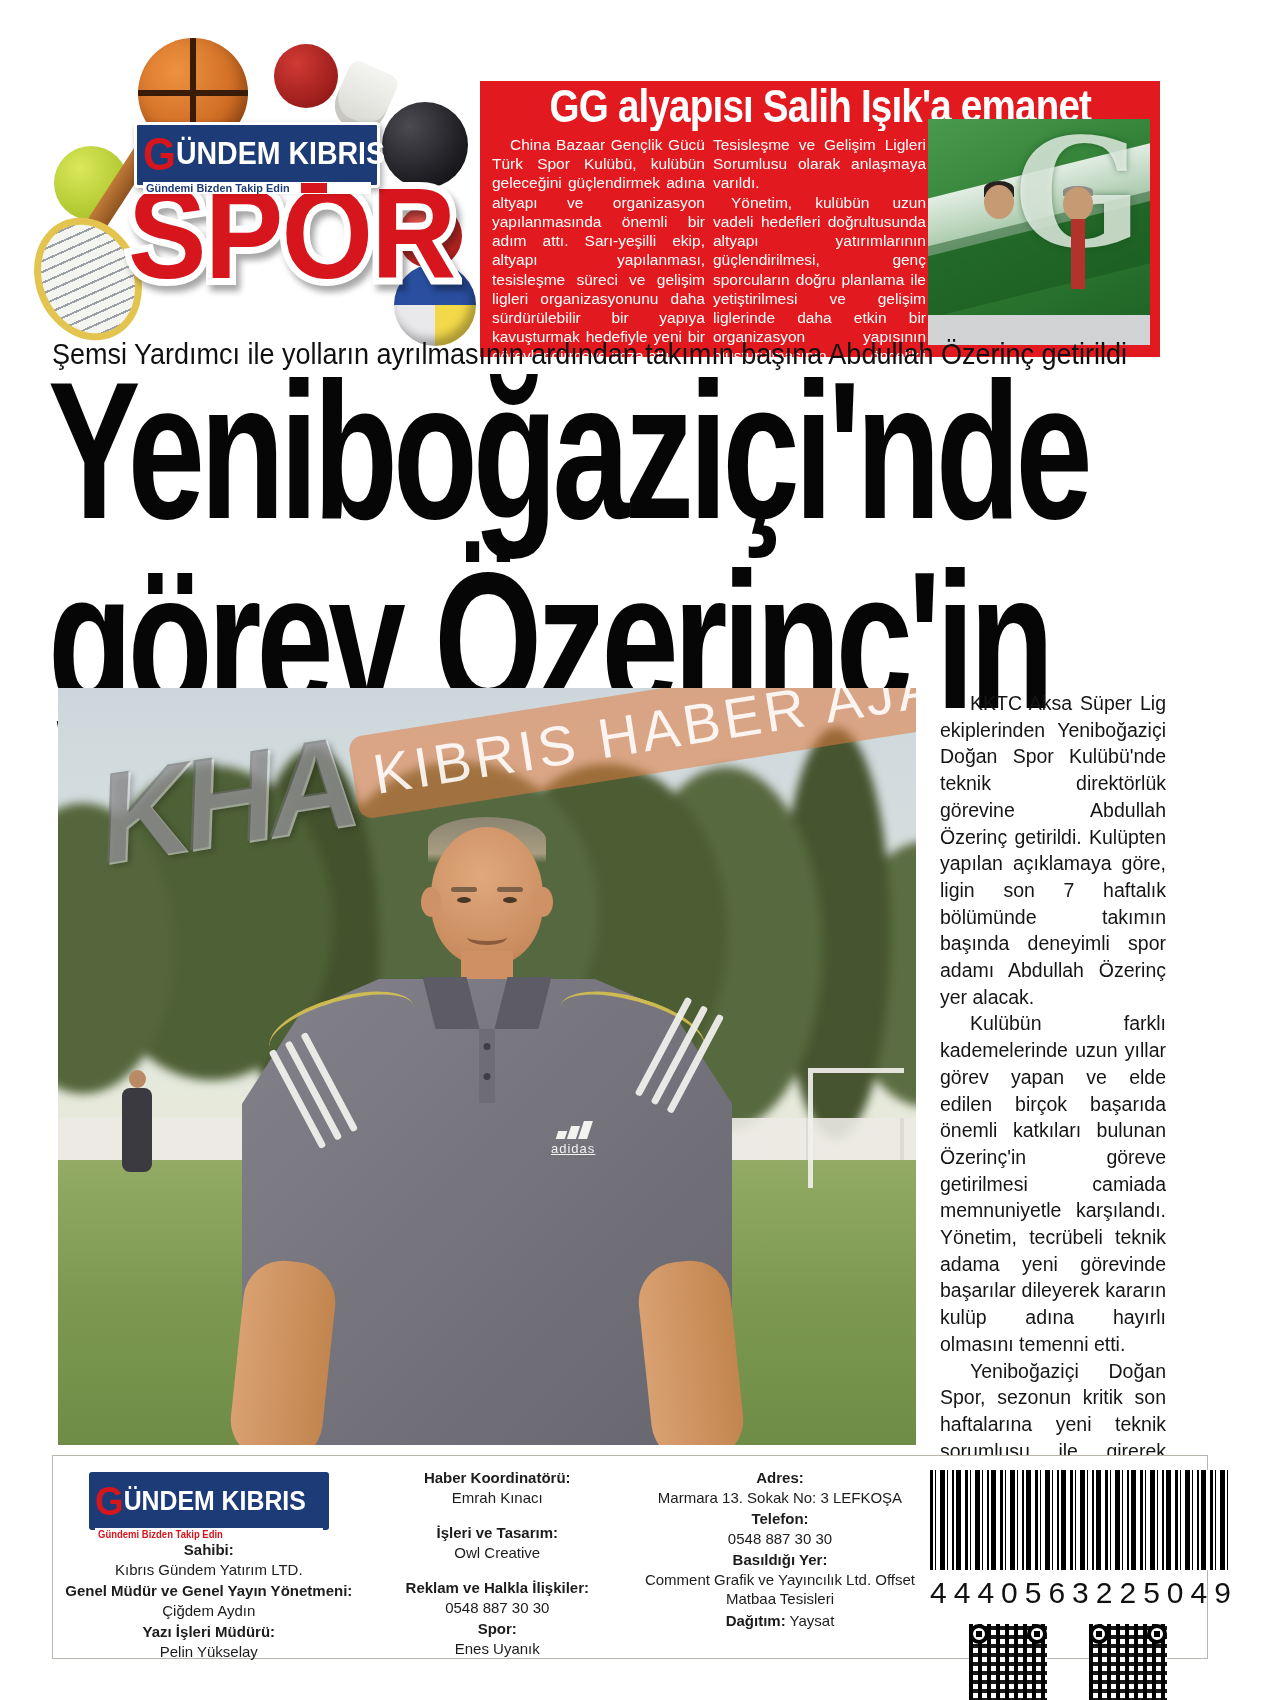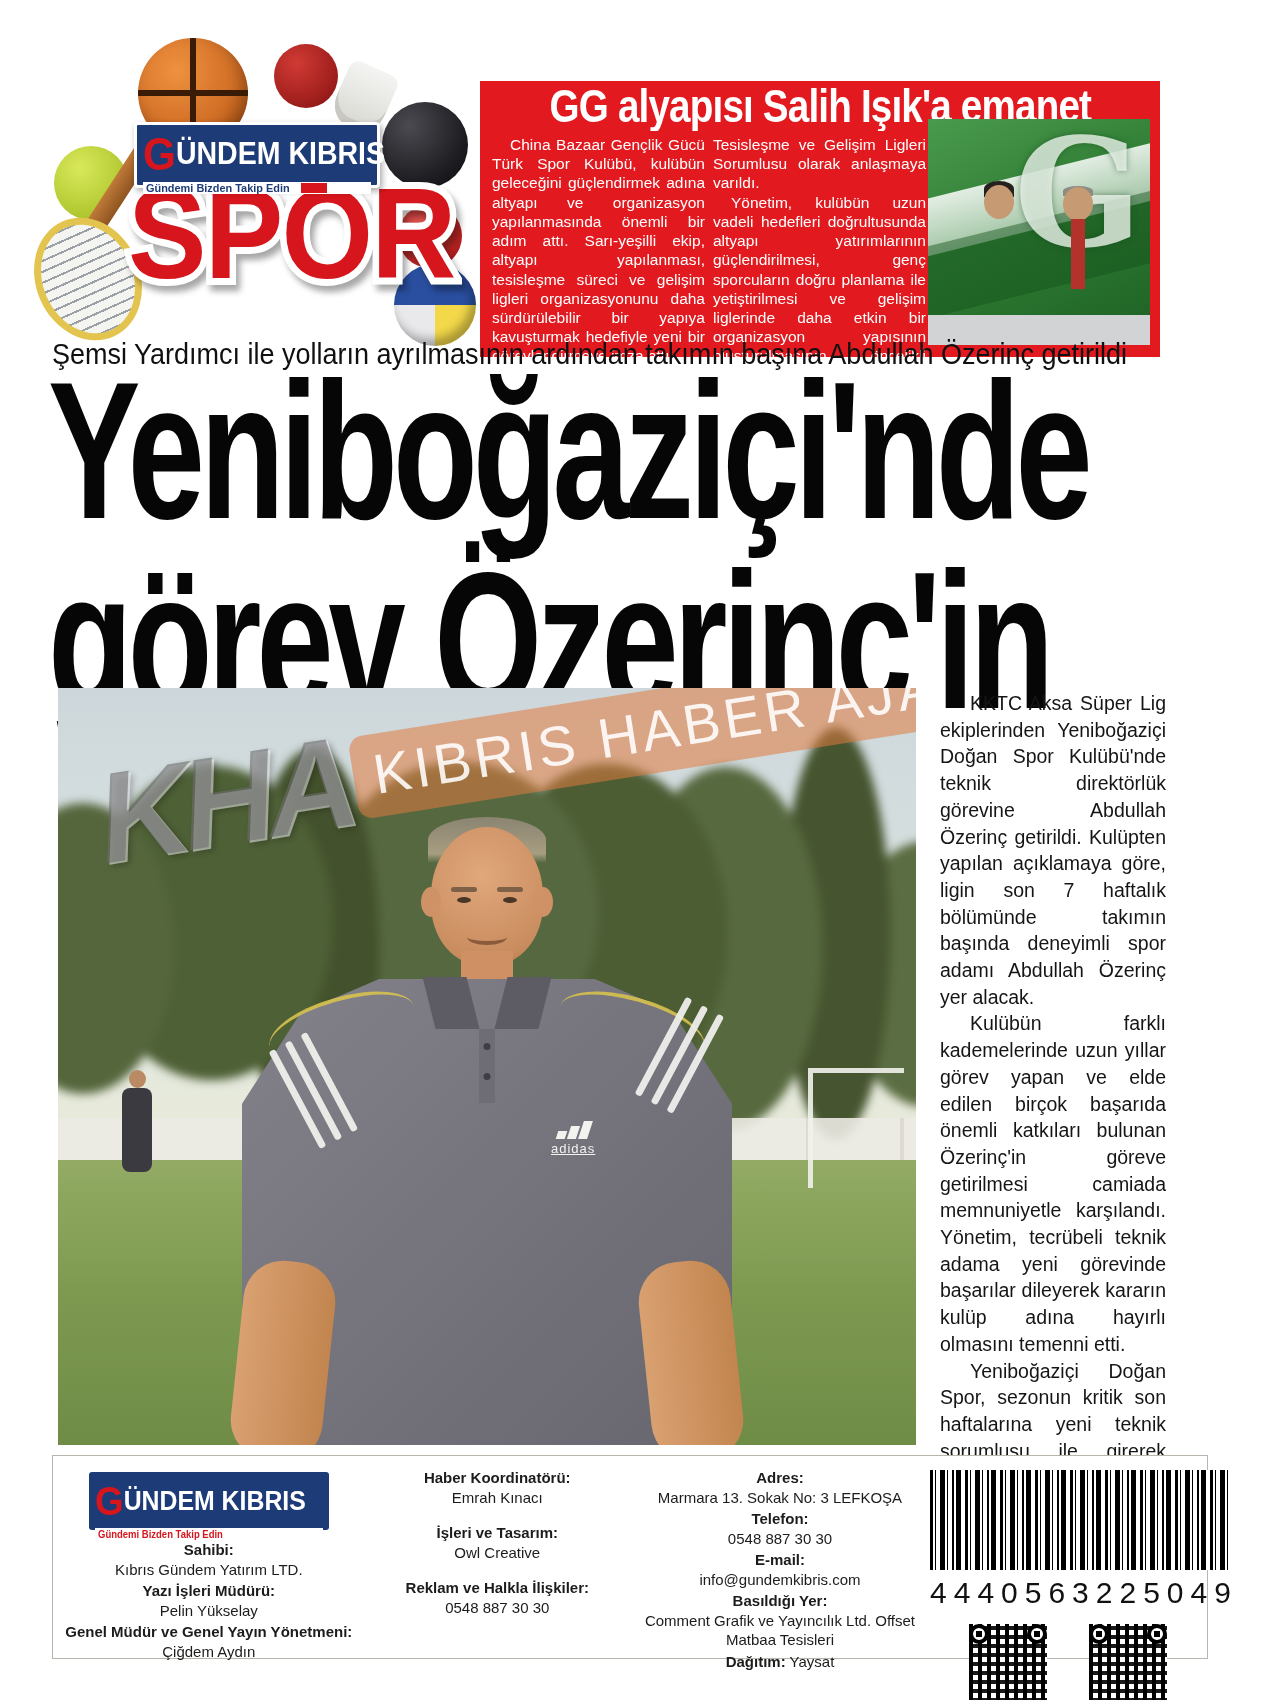--- a/index.html
+++ b/index.html
@@ -341,58 +341,58 @@
         <div class="brandline"><span class="brand-g">G</span><span>ÜNDEM KIBRIS</span></div>
         <div class="tagbar">
           <span class="tagline">Gündemi Bizden Takip Edin</span>
         </div>
       </div>
       <div class="imp-row">
         <span class="lab">Sahibi:</span>
         <span class="val">Kıbrıs Gündem Yatırım LTD.</span>
       </div>
       <div class="imp-row">
+        <span class="lab">Genel Müdür ve Genel Yayın Yönetmeni:</span>
+        <span class="val">Çiğdem Aydın</span>
+      </div>
+      <div class="imp-row">
         <span class="lab">Yazı İşleri Müdürü:</span>
         <span class="val">Pelin Yükselay</span>
       </div>
-      <div class="imp-row">
-        <span class="lab">Genel Müdür ve Genel Yayın Yönetmeni:</span>
-        <span class="val">Çiğdem Aydın</span>
-      </div>
     </div>
 
     <div class="imp-col imp-c2">
       <div class="imp-row">
         <span class="lab">Haber Koordinatörü:</span>
         <span class="val">Emrah Kınacı</span>
       </div>
       <div class="imp-gap"></div>
       <div class="imp-row">
         <span class="lab">İşleri ve Tasarım:</span>
         <span class="val">Owl Creative</span>
       </div>
       <div class="imp-gap"></div>
       <div class="imp-row">
         <span class="lab">Reklam ve Halkla İlişkiler:</span>
         <span class="val">0548 887 30 30</span>
       </div>
+      <div class="imp-row">
+        <span class="lab">Spor:</span>
+        <span class="val">Enes Uyanık</span>
+      </div>
     </div>
 
     <div class="imp-col imp-c3">
       <div class="imp-row">
         <span class="lab">Adres:</span>
         <span class="val">Marmara 13. Sokak No: 3 LEFKOŞA</span>
       </div>
       <div class="imp-row">
         <span class="lab">Telefon:</span>
         <span class="val">0548 887 30 30</span>
-      </div>
-      <div class="imp-row">
-        <span class="lab">E-mail:</span>
-        <span class="val">info@gundemkibris.com</span>
       </div>
       <div class="imp-row">
         <span class="lab">Basıldığı Yer:</span>
         <span class="val">Comment Grafik ve Yayıncılık Ltd. Offset Matbaa Tesisleri</span>
       </div>
       <div class="imp-row inline">
         <span class="lab">Dağıtım:</span>
         <span class="val">Yaysat</span>
       </div>
     </div>

